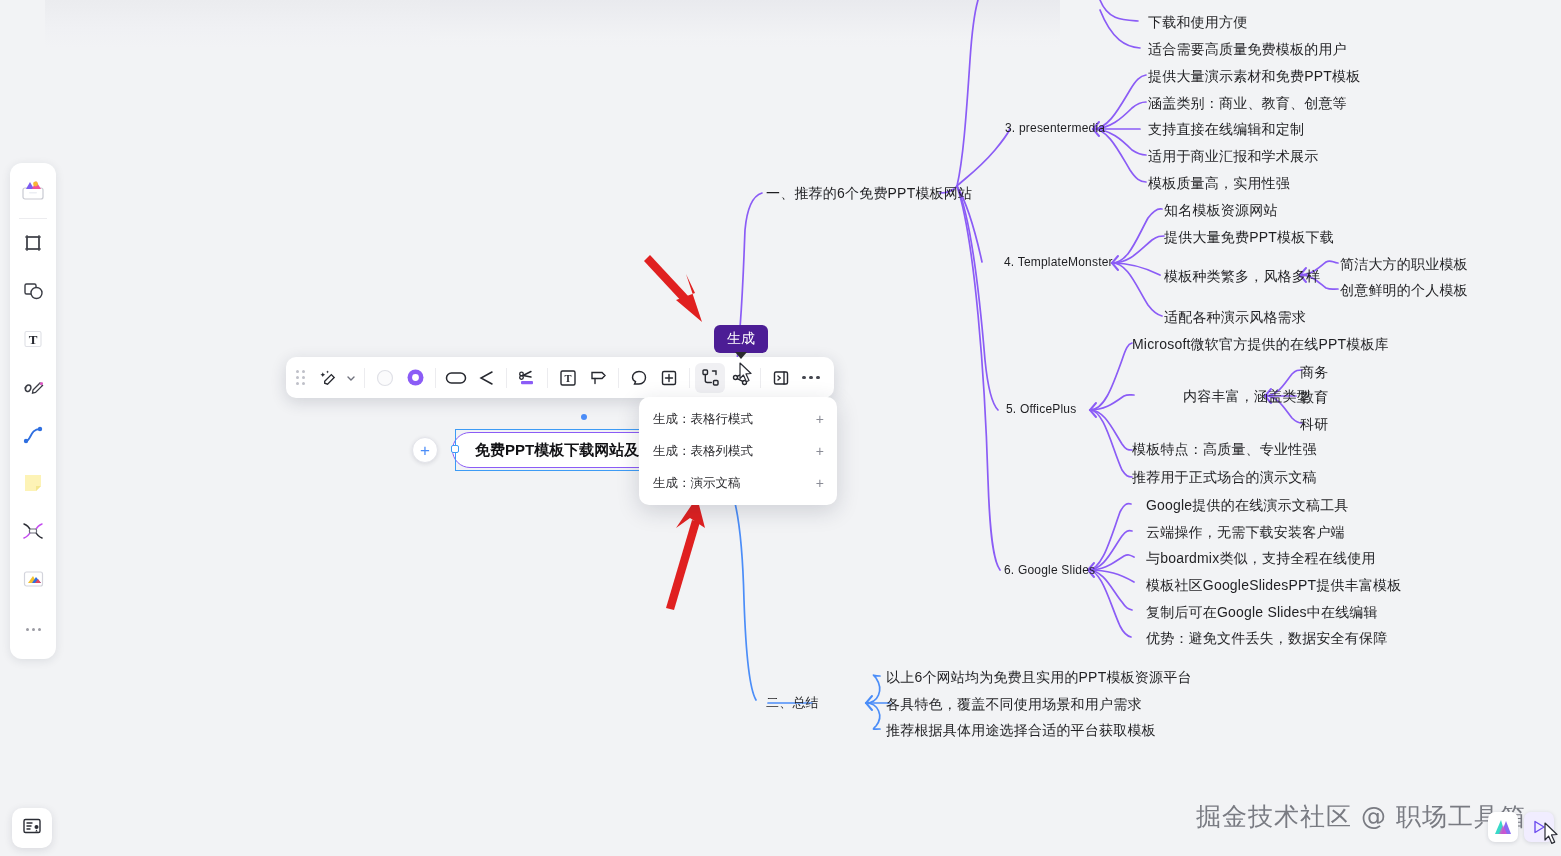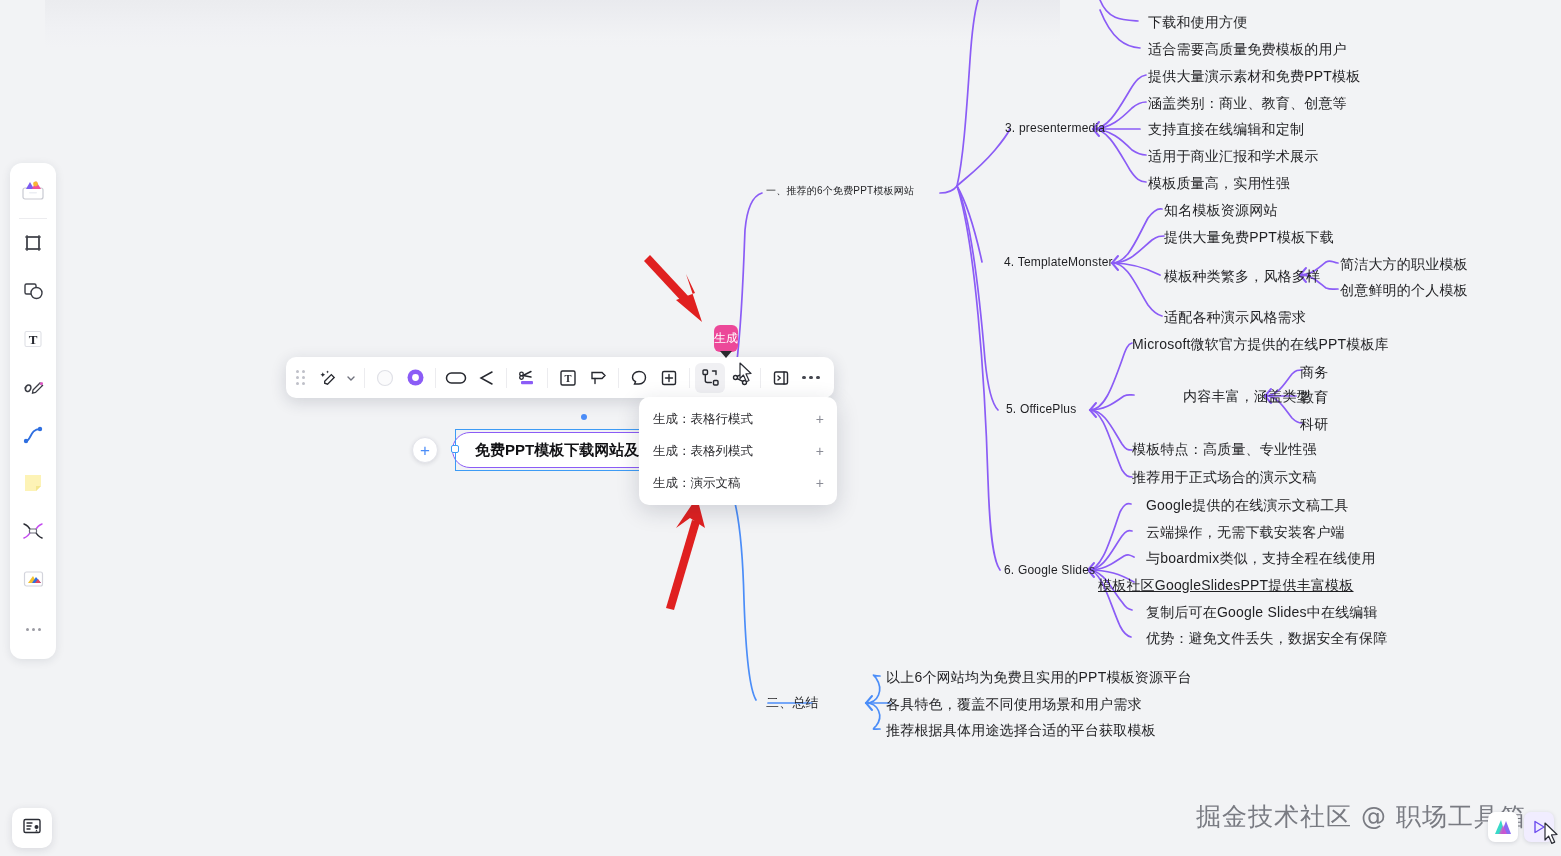--- a/index.html
+++ b/index.html
@@ -129,22 +129,22 @@
   }
   .tb-btn.active { background:#f0f0f3; }
   .tb-caret { width:16px; height:30px; display:flex; align-items:center; justify-content:center; cursor:pointer; color:#70727d; }
   .tb-div { width:1px; height:20px; background:#ececef; margin: 0 5px; }
   .tb-dots { display:flex; gap:3.5px; }
   .tb-dots i { width:3.5px; height:3.5px; border-radius:50%; background:#44464f; display:block; }
 
   
   .tooltip {
     position: absolute; left: 714px; top: 325px;
-    background:#ec4899; color:#fff;
-    font-size:12px; padding:5px 0; border-radius:6px;
+    background:#4c1d95; color:#fff;
+    font-size:14px; padding:5px 13px; border-radius:6px;
     z-index: 40;
   }
   .tooltip::after {
     content:""; position:absolute; left:50%; margin-left:-6px; bottom:-6px;
     border-left:6px solid transparent; border-right:6px solid transparent;
     border-top:7px solid #2a2a2e;
   }
 
   
   .dropdown {
@@ -246,21 +246,21 @@
       <path d="M768 703 C 790 703 800 703 812 703"></path>
       <path d="M866 703 C 878 703 884 690 876 678 C 872 673 872 676 880 676"></path>
       <path d="M866 703 C 878 703 884 703 890 703"></path>
       <path d="M866 703 C 878 703 884 716 876 726 C 872 730 872 729 880 729"></path>
       <path d="M872 696 L 866 703 L 872 710" stroke-width="2"></path>
     </g>
   </svg>
 
   <div class="canvas">
 
-    <div class="node" style="left:766px; top:185px; font-size:10px;">一、推荐的6个免费PPT模板网站</div>
+    <div class="node" style="left:766px; top:185px; font-size:14px;">一、推荐的6个免费PPT模板网站</div>
 
     <div class="node sm" style="left:1148px; top:14px;">下载和使用方便</div>
     <div class="node sm" style="left:1148px; top:41px;">适合需要高质量免费模板的用户</div>
 
     <div class="node" style="left:1005px; top:121px;">3. presentermedia</div>
     <div class="node sm" style="left:1148px; top:68px;">提供大量演示素材和免费PPT模板</div>
     <div class="node sm" style="left:1148px; top:95px;">涵盖类别：商业、教育、创意等</div>
     <div class="node sm" style="left:1148px; top:121px;">支持直接在线编辑和定制</div>
     <div class="node sm" style="left:1148px; top:148px;">适用于商业汇报和学术展示</div>
     <div class="node sm" style="left:1148px; top:175px;">模板质量高，实用性强</div>
@@ -279,21 +279,21 @@
     <div class="node sm" style="left:1132px; top:441px;">模板特点：高质量、专业性强</div>
     <div class="node sm" style="left:1132px; top:469px;">推荐用于正式场合的演示文稿</div>
     <div class="node sm" style="left:1300px; top:364px;">商务</div>
     <div class="node sm" style="left:1300px; top:389px;">教育</div>
     <div class="node sm" style="left:1300px; top:416px;">科研</div>
 
     <div class="node" style="left:1004px; top:563px;">6. Google Slides</div>
     <div class="node sm" style="left:1146px; top:497px;text-align:right;">Google提供的在线演示文稿工具</div>
     <div class="node sm" style="left:1146px; top:524px;">云端操作，无需下载安装客户端</div>
     <div class="node sm" style="left:1146px; top:550px;">与boardmix类似，支持全程在线使用</div>
-    <div class="node sm" style="left:1098px; top:577px;text-decoration:underline;">模板社区GoogleSlidesPPT提供丰富模板</div>
+    <div class="node sm" style="left:1146px; top:577px;">模板社区GoogleSlidesPPT提供丰富模板</div>
     <div class="node sm" style="left:1146px; top:604px;">复制后可在Google Slides中在线编辑</div>
     <div class="node sm" style="left:1146px; top:630px;">优势：避免文件丢失，数据安全有保障</div>
 
     <div class="node" style="left:766px; top:695px; font-size:13px;">二、总结</div>
     <div class="node sm" style="left:886px; top:669px;">以上6个网站均为免费且实用的PPT模板资源平台</div>
     <div class="node sm" style="left:886px; top:696px;">各具特色，覆盖不同使用场景和用户需求</div>
     <div class="node sm" style="left:886px; top:722px;">推荐根据具体用途选择合适的平台获取模板</div>
   </div>
 
   <div class="root-wrap">

